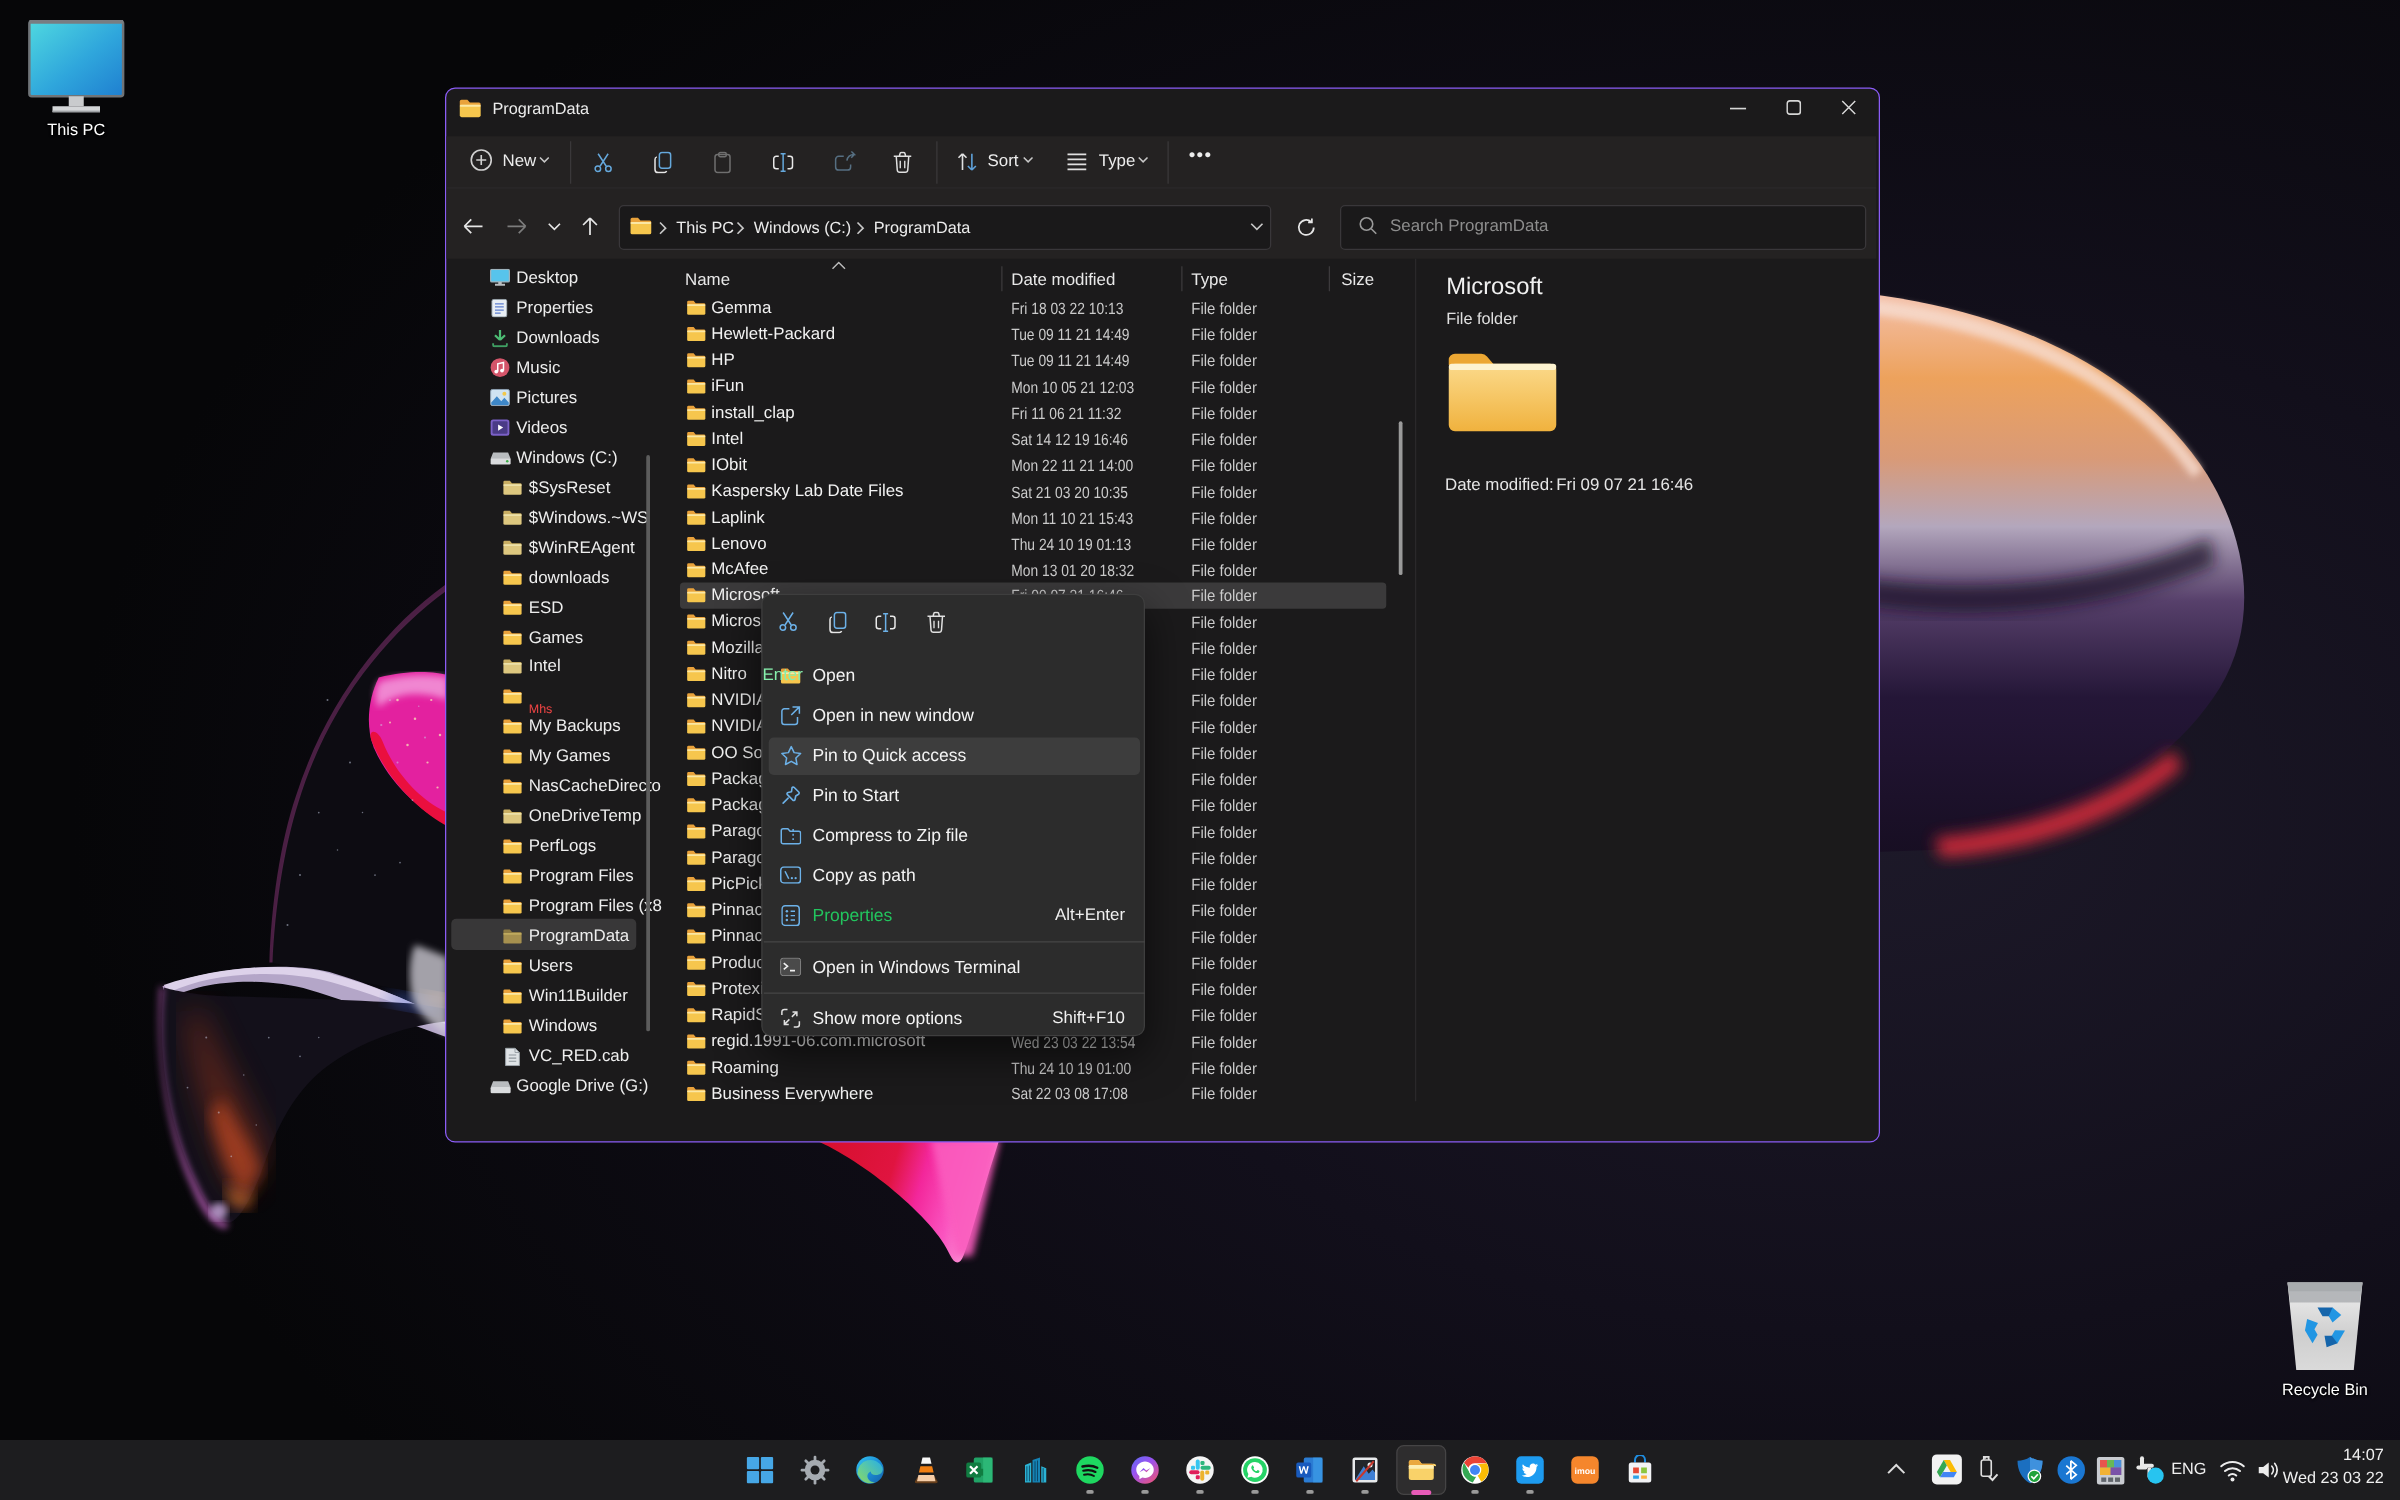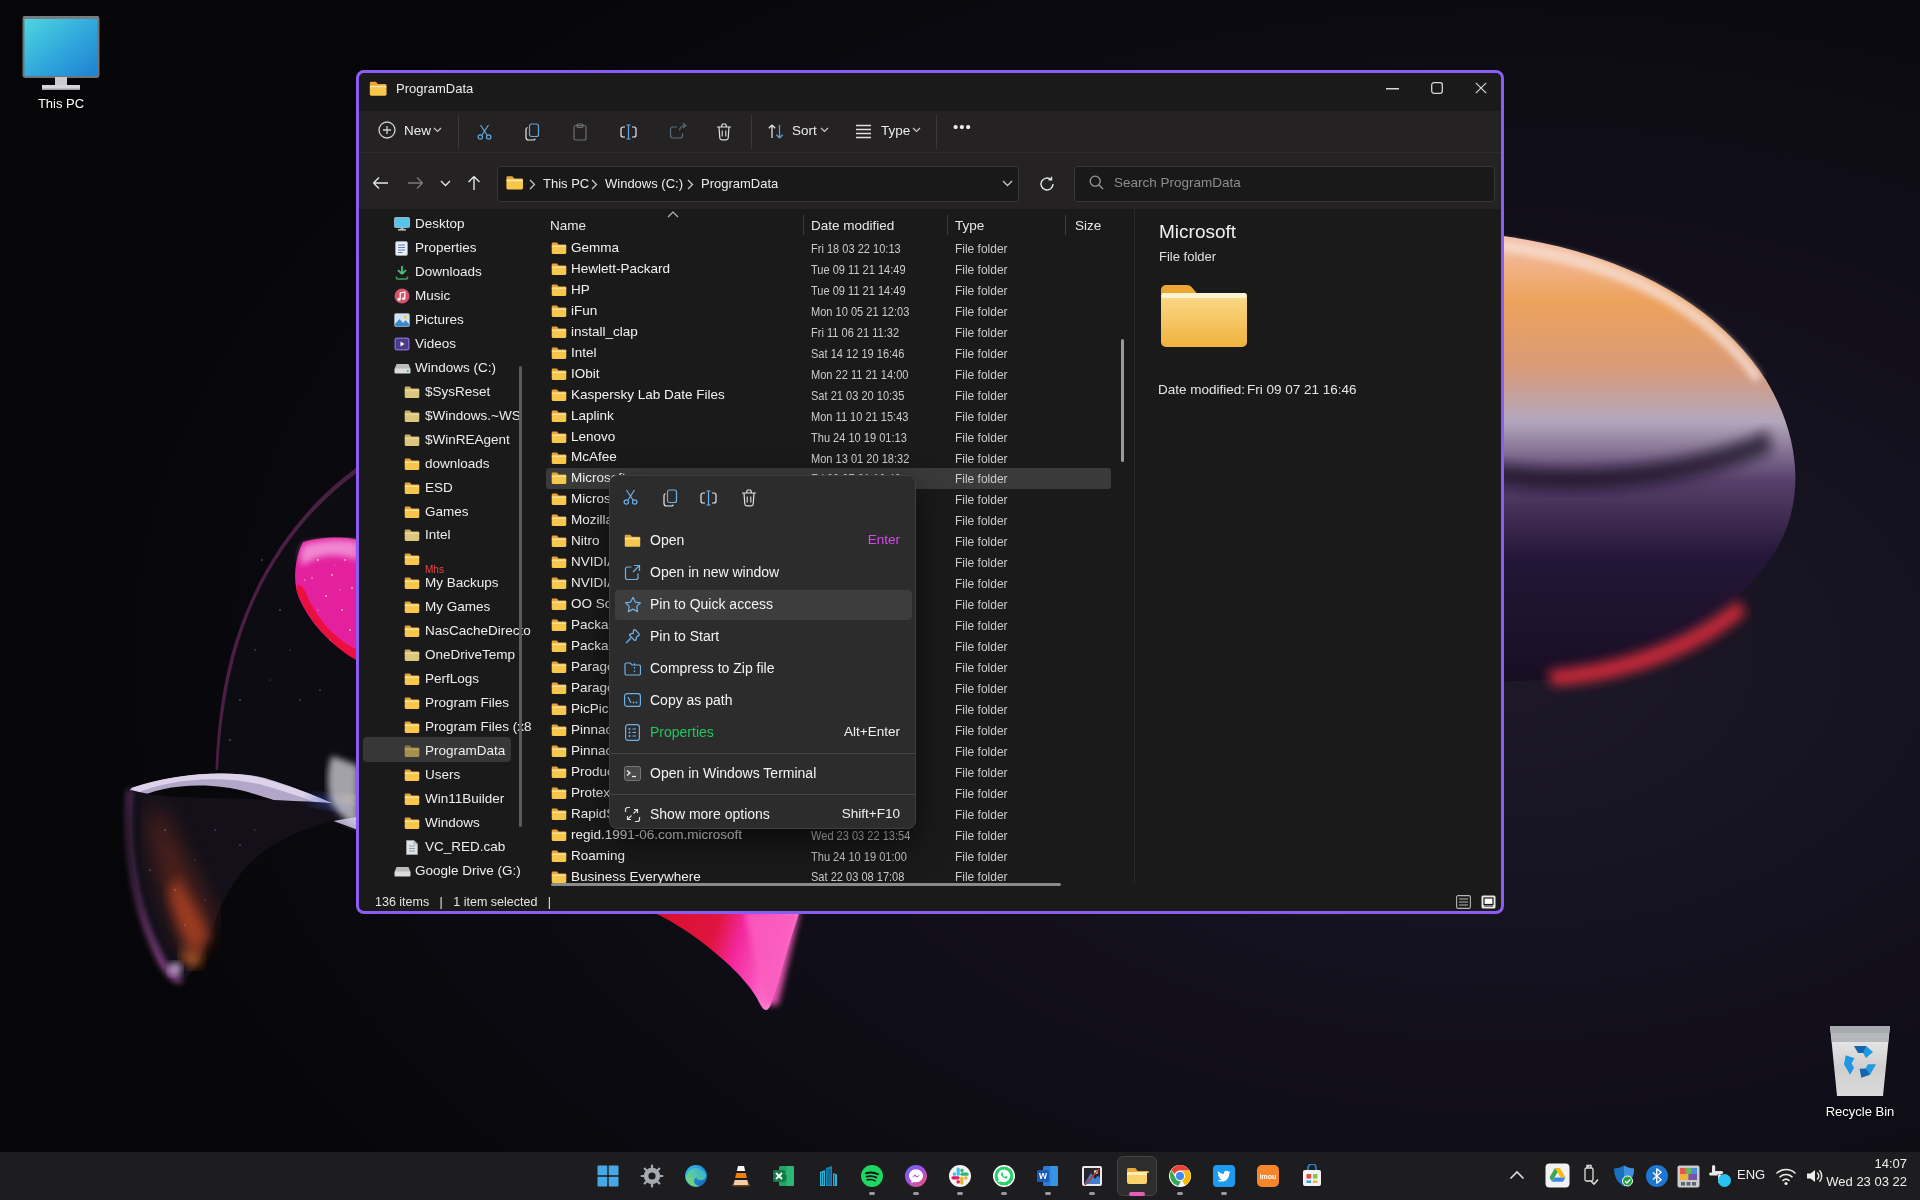--- a/index.html
+++ b/index.html
@@ -189,21 +189,21 @@
               <path d="M-6,-15 L6,-15 L10,-8 L-2,-8 Z" fill="#2196e3"></path>
               <path d="M6,-15 L13,-9 L6,-3 L3,-8 Z" fill="#2196e3"></path>
             </g>
         </g>
       </g>
     </svg>
     <div class="dicon-label" style="margin-top:4px">Recycle Bin</div>
   </div>
 
   <div id="win" class="abs" style="left:356px;top:70px;width:1148px;height:844px;
-       background:#1b1a1b;border:3px solid #8b5cf6;border-radius:8px;overflow:hidden">
+       background:#1b1a1b;border:1px solid #8b5cf6;border-radius:8px;overflow:hidden">
 
     <div class="abs" style="left:0;top:0;width:1144px;height:38px">
       <svg class="abs" style="left:9px;top:6px" width="20" height="20" viewBox="0 0 22 22">
         <path d="M2 4.5 a1.5 1.5 0 0 1 1.5 -1.5 h5.2 l2.2 2.6 h8 a1.5 1.5 0 0 1 1.5 1.5 v1 h-18.4 z" fill="#e9a23b"></path>
         <rect x="2" y="7.4" width="18.4" height="11" rx="1.6" fill="#f6c64d"></rect>
         <rect x="2" y="7.4" width="18.4" height="1.8" rx="0.9" fill="#fbe7a4"></rect>
       </svg>
       <div class="abs" style="left:37px;top:8px;color:#ececec;font-size:13px">ProgramData</div>
       <svg class="abs" style="left:1027px;top:15px" width="13" height="2" viewBox="0 0 13 2">
           <rect width="13" height="1.5" fill="#d6d6d6"></rect>
@@ -775,33 +775,20 @@
           </linearGradient>
         </defs>
         <path d="M2 13 v-4 a5 5 0 0 1 5 -5 h21 a6 6 0 0 1 4.6 2.1 l5.8 6.9 z" fill="#eca733"></path>
         <rect x="2" y="12" width="86" height="54" rx="5" fill="url(#bigfold)"></rect>
         <rect x="2" y="12" width="86" height="5" rx="2.5" fill="#fdf3d0"></rect>
       </svg>
       <div class="abs" style="left:23px;top:173px;color:#e6e6e6;font-size:13.5px">Date modified:</div>
       <div class="abs" style="left:112px;top:173px;color:#e6e6e6;font-size:13.5px">Fri 09 07 21 16:46</div>
     </div>
 
-    <div id="statusbar" class="abs" style="left:0;top:810px;width:1144px;height:30px">
-      <div class="abs" style="left:192px;top:0;width:510px;height:3px;background:#8b8b8b;border-radius:2px"></div>
-      <div class="abs" style="left:16px;top:12px;color:#e4e4e4;font-size:12.5px">136 items&nbsp;&nbsp;&nbsp;|&nbsp;&nbsp;&nbsp;1 item selected&nbsp;&nbsp;&nbsp;|</div>
-      <svg class="abs" style="left:1097px;top:12px" width="15" height="14" viewBox="0 0 15 14">
-        <rect x="0.6" y="0.6" width="13.8" height="12.8" rx="1.5" fill="none" stroke="#b5b5b5" stroke-width="1.1"></rect>
-        <path d="M3 4 h9 M3 7 h9 M3 10 h9" stroke="#b5b5b5" stroke-width="1.1"></path>
-      </svg>
-      <svg class="abs" style="left:1122px;top:12px" width="15" height="14" viewBox="0 0 15 14">
-        <rect x="0.5" y="0.5" width="14" height="13" rx="1.5" fill="#e8e8e8"></rect>
-        <rect x="3" y="3" width="9" height="6.5" fill="#fff" stroke="#1b1a1b" stroke-width="1.2"></rect>
-        <path d="M3 11 h9" stroke="#1b1a1b" stroke-width="1.2"></path>
-      </svg>
-    </div>
   </div>
 
   <div id="ctxmenu" class="abs" style="left:609px;top:475px;width:307px;height:354px;
        background:#2c2c2c;border:1px solid #3e3e3e;border-radius:8px;
        box-shadow:0 14px 34px rgba(0,0,0,0.6);z-index:40">
 <svg class="abs" style="left:12px;top:13px" width="17" height="17" viewBox="0 0 17 17">
         <g fill="none" stroke="#6cb1e8" stroke-width="1.2">
           <path d="M4.5 1 L11 11 M12.5 1 L6 11"></path>
           <circle cx="4.3" cy="13" r="2.2"></circle>
           <circle cx="12.7" cy="13" r="2.2"></circle>
@@ -818,21 +805,21 @@
 <svg class="abs" style="left:131px;top:13px" width="16" height="18" viewBox="0 0 16 18">
         <path d="M1 4 h14 M5.5 4 l0.5 -2.2 a1 1 0 0 1 1 -0.8 h2 a1 1 0 0 1 1 0.8 L10.5 4 M3 4 l0.8 11 a2 2 0 0 0 2 1.8 h4.4 a2 2 0 0 0 2 -1.8 L13 4" fill="none" stroke="#e0e0e0" stroke-width="1.2"></path>
         <path d="M6.2 7.5 v6 M9.8 7.5 v6" stroke="#e0e0e0" stroke-width="1.1"></path>
       </svg>
 <svg class="abs" style="left:14px;top:57px" width="17" height="15" viewBox="0 0 22 19">
         <path d="M1 3.5 a1.5 1.5 0 0 1 1.5 -1.5 h5.6 l2.3 2.7 h9.1 a1.5 1.5 0 0 1 1.5 1.5 v0.8 h-20 z" fill="#e9a23b"></path>
         <rect x="1" y="6" width="20" height="11.6" rx="1.6" fill="#f6c64d"></rect>
         <rect x="1" y="6" width="20" height="1.8" rx="0.9" fill="#fbe7a4"></rect>
       </svg>
 <div class="abs" style="left:40px;top:56px;color:#f4f4f4;font-size:14px;white-space:nowrap">Open</div>
-<div class="abs" style="left:0;top:56px;width:290px;text-align:right;color:#d946ef;font-size:13.5px">Enter</div>
+<div class="abs" style="left:0;top:56px;width:290px;text-align:left;color:#86efac;font-size:13.5px">Enter</div>
 <svg class="abs" style="left:14px;top:88px" width="17" height="17" viewBox="0 0 17 17">
         <path d="M7.5 3 h-4 a2 2 0 0 0 -2 2 v8.5 a2 2 0 0 0 2 2 h8.5 a2 2 0 0 0 2 -2 v-4" fill="none" stroke="#6cb1e8" stroke-width="1.2"></path>
         <path d="M10 1.5 h5.5 v5.5 M15.5 1.5 L9 8" fill="none" stroke="#6cb1e8" stroke-width="1.2"></path>
       </svg>
 <div class="abs" style="left:40px;top:88px;color:#f4f4f4;font-size:14px;white-space:nowrap">Open in new window</div>
 <div class="abs" style="left:5px;top:114px;width:297px;height:30px;background:#3d3d3d;border-radius:4px"></div>
 <svg class="abs" style="left:14px;top:120px" width="18" height="17" viewBox="0 0 18 17">
         <path d="M9 1.3 l2.3 4.8 5.2 0.7 -3.8 3.6 0.9 5.2 -4.6 -2.5 -4.6 2.5 0.9 -5.2 -3.8 -3.6 5.2 -0.7 z" fill="none" stroke="#6cb1e8" stroke-width="1.2" stroke-linejoin="round"></path>
       </svg>
 <div class="abs" style="left:40px;top:120px;color:#f4f4f4;font-size:14px;white-space:nowrap">Pin to Quick access</div>

